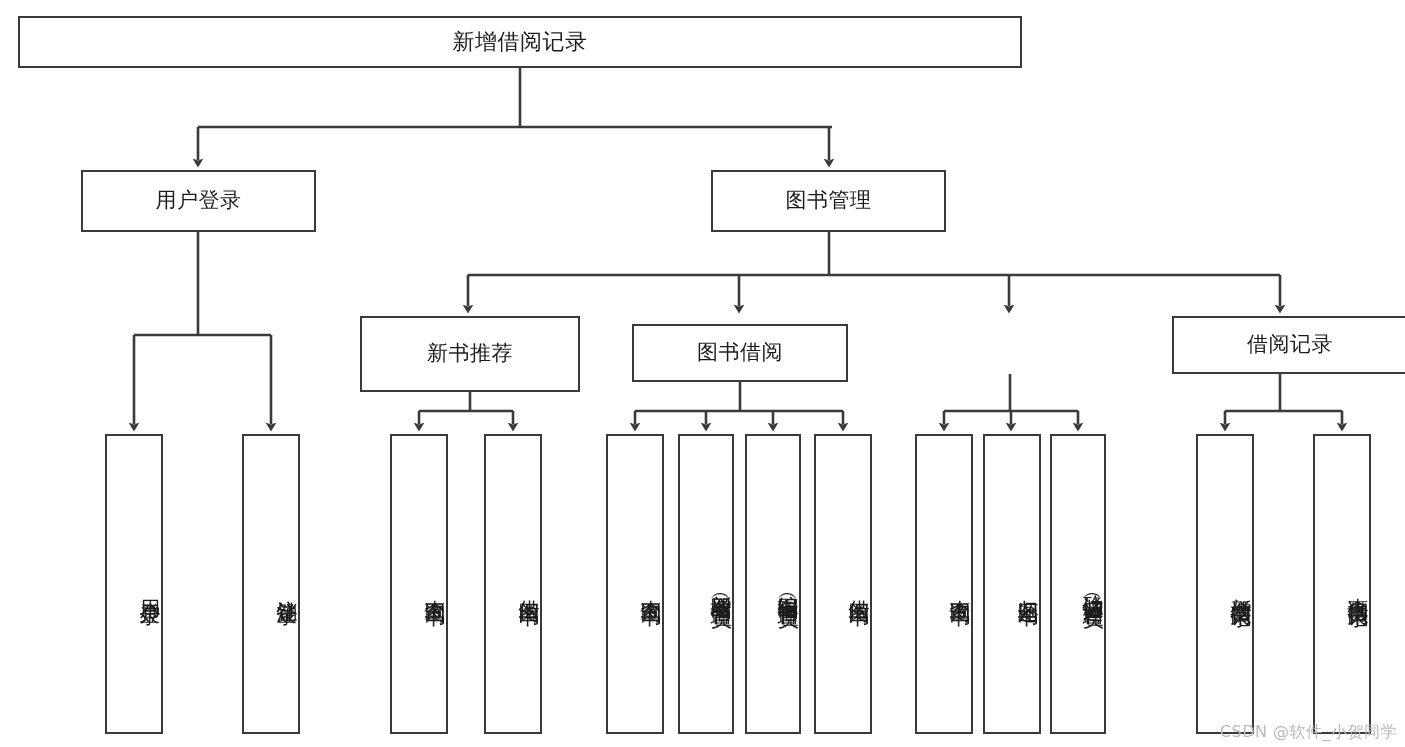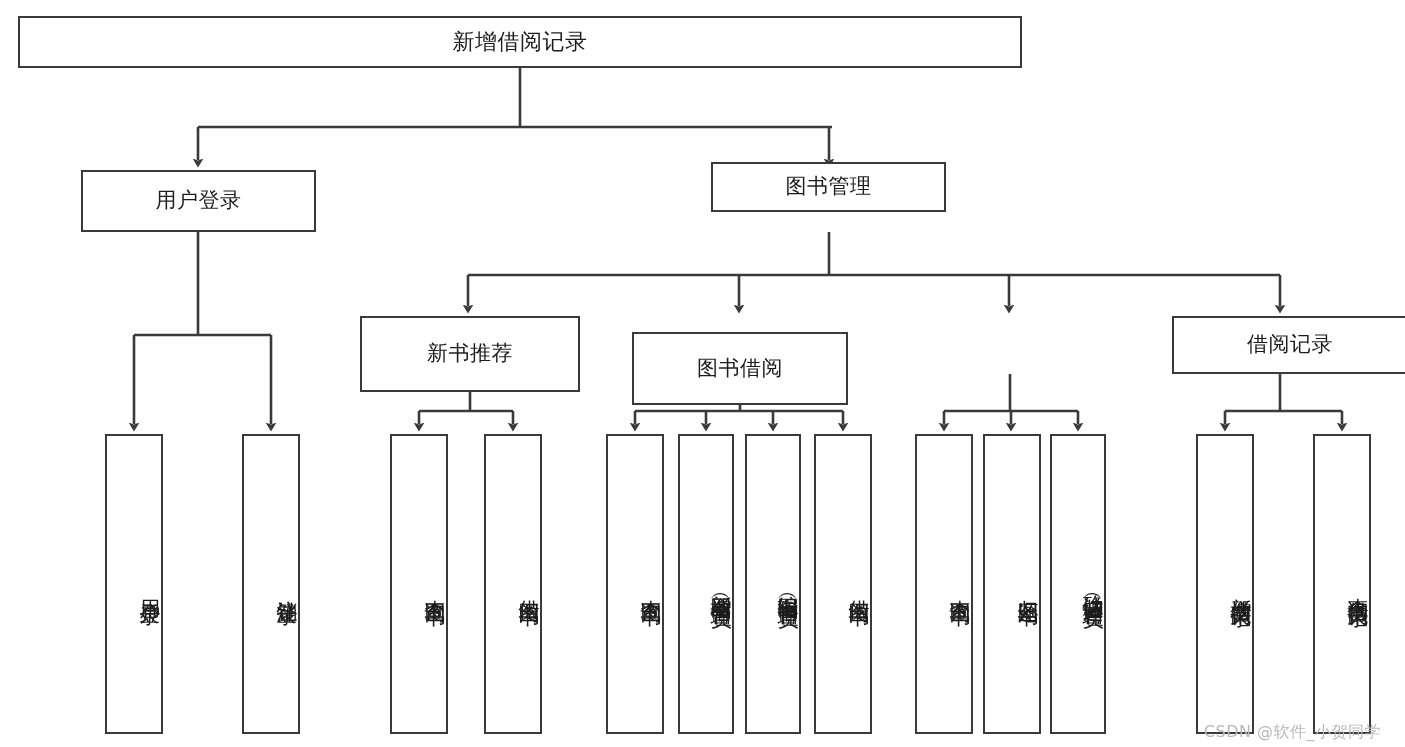--- a/index.html
+++ b/index.html
@@ -53,21 +53,21 @@
     align-items: flex-start;
     justify-content: center;
   }
   .node-v .vtext {
     writing-mode: vertical-rl;
     text-orientation: upright;
     white-space: nowrap;
   }
   #watermark {
     position: absolute;
-    right: 24px;
+    right: 8px;
     bottom: 4px;
     font-size: 16px;
     color: #b9b9b9;
     white-space: nowrap;
     letter-spacing: 0.5px;
   }
 </style>
 </head>
 <body>
 
@@ -123,28 +123,28 @@
     </g>
   </svg>
 
   <div class="node node-h node-root" style="left:18px; top:16px; width:1004px; height:52px;">
     <span>新增借阅记录</span>
   </div>
 
   <div class="node node-h" style="left:81px; top:170px; width:235px; height:62px;">
     <span>用户登录</span>
   </div>
-  <div class="node node-h" style="left:711px; top:162px; width:235px; height:50px;text-align:right;">
+  <div class="node node-h" style="left:711px; top:170px; width:235px; height:62px;text-align:right;">
     <span>图书管理</span>
   </div>
 
   <div class="node node-h" style="left:360px; top:316px; width:220px; height:76px;">
     <span>新书推荐</span>
   </div>
-  <div class="node node-h" style="left:632px; top:332px; width:216px; height:73px;">
+  <div class="node node-h" style="left:632px; top:324px; width:216px; height:58px;">
     <span>图书借阅</span>
   </div>
   <div class="node node-h" style="left:1172px; top:316px; width:236px; height:58px;">
     <span>借阅记录</span>
   </div>
 
   <div class="node node-v" style="left:105px; top:434px; width:58px; height:300px;">
     <span class="vtext">用户登录</span>
   </div>
   <div class="node node-v" style="left:242px; top:434px; width:58px; height:300px;">

